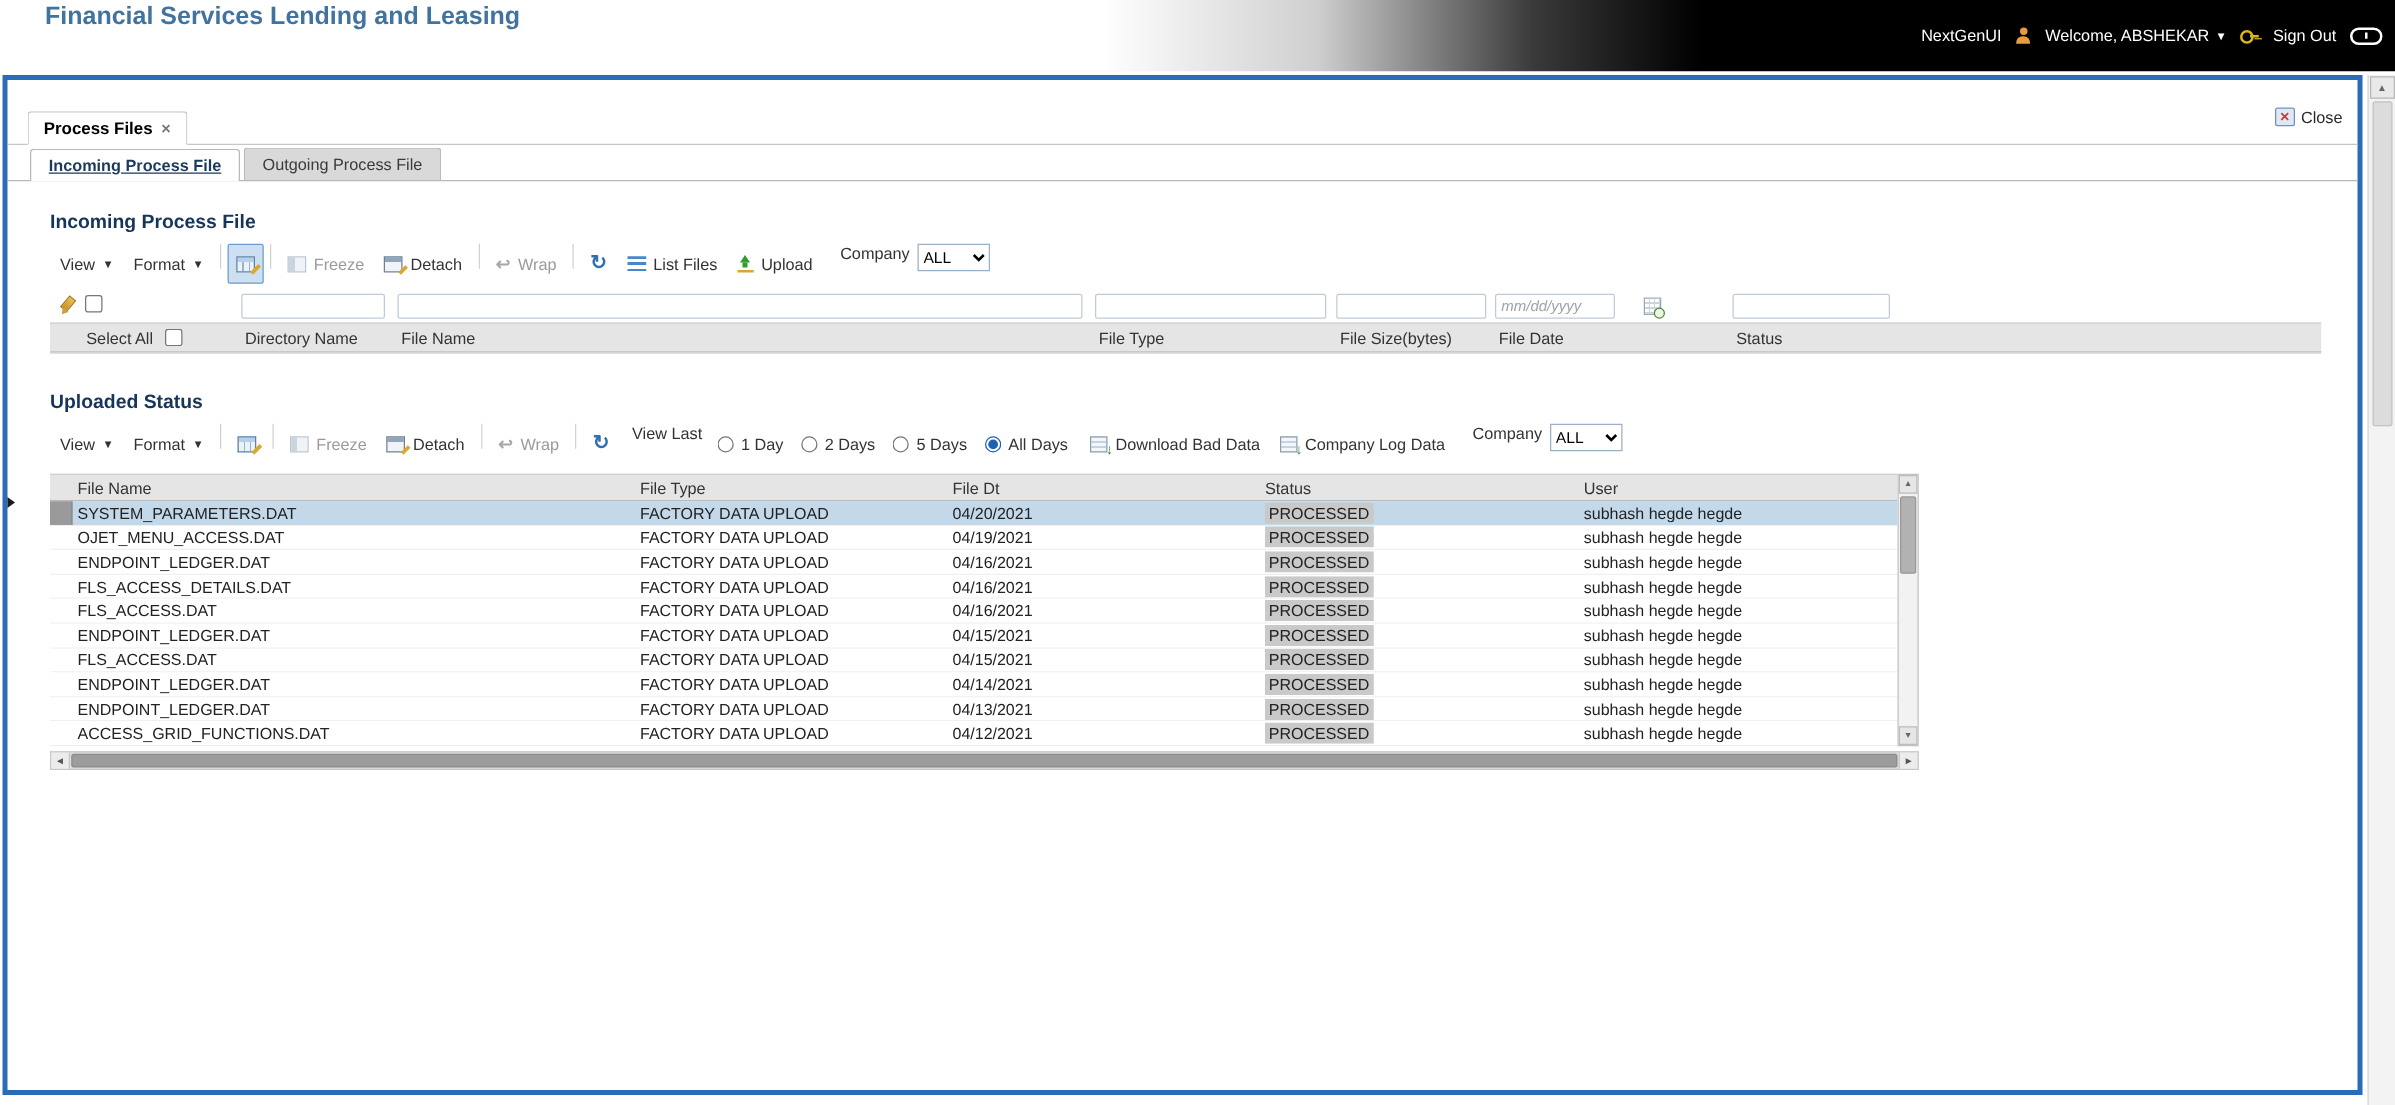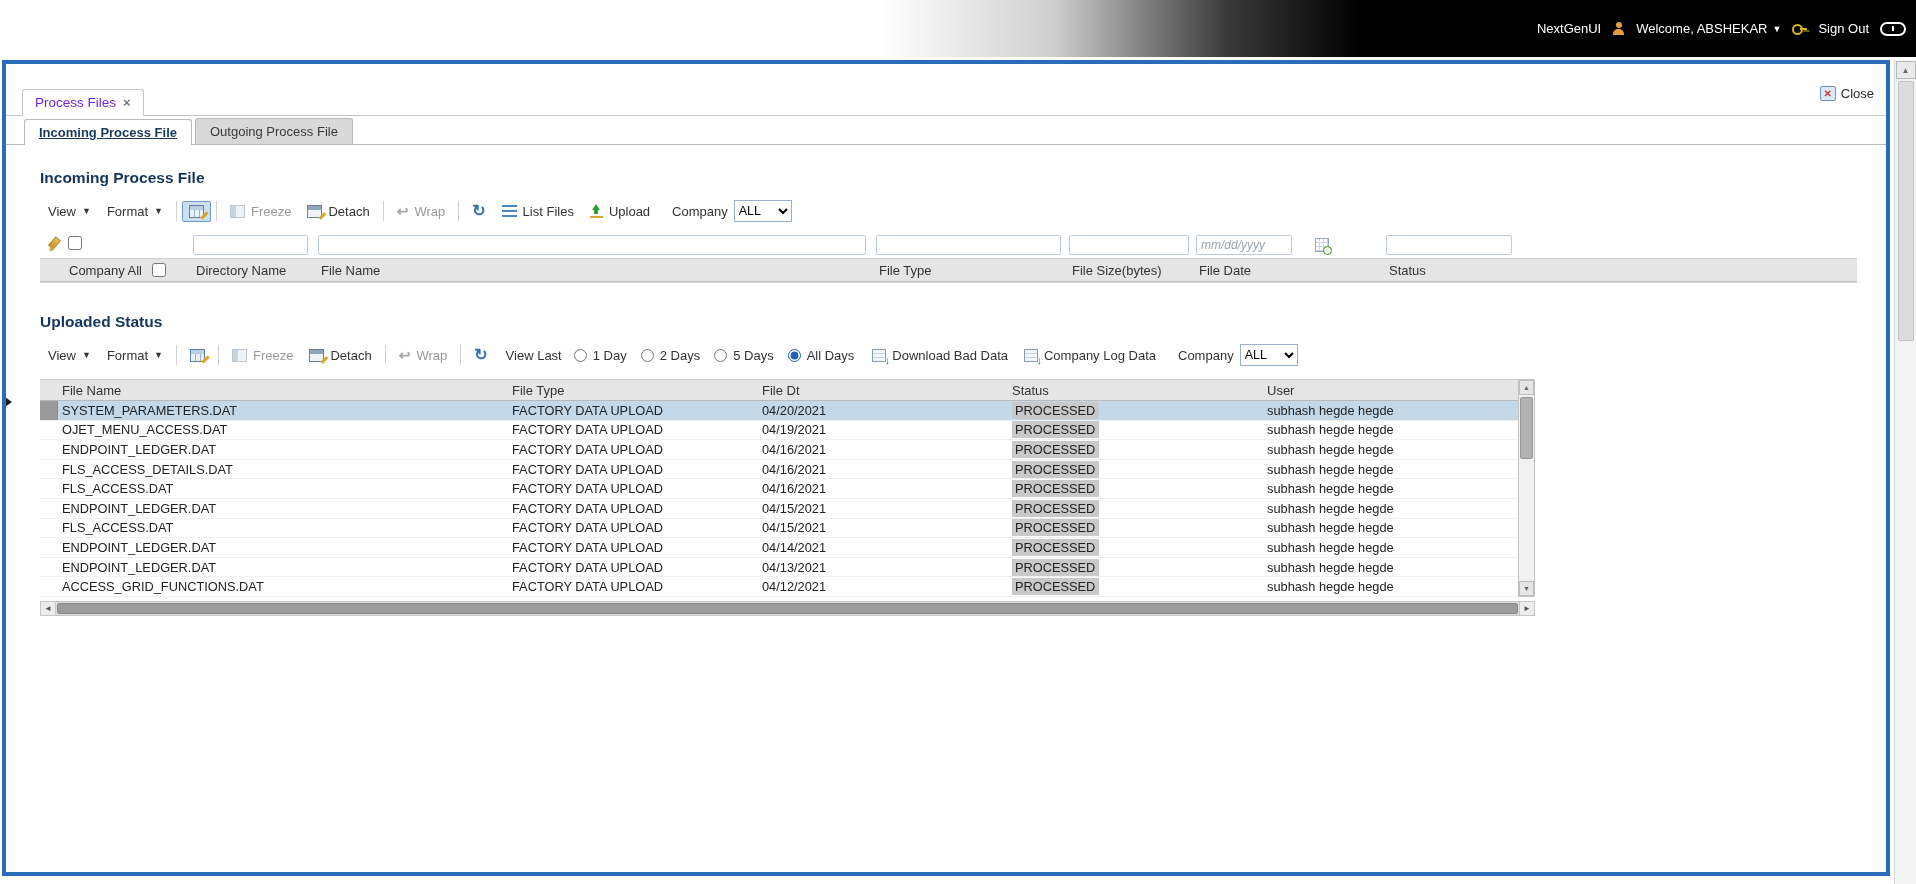--- a/index.html
+++ b/index.html
@@ -30,36 +30,36 @@
   .ps-up{width:20px;height:18px;margin:1px auto;border:1px solid #b8b8b8;background:#e9e9e9;color:#666;font-size:8px;display:flex;align-items:center;justify-content:center;cursor:pointer}
   .ps-thumb{width:16px;height:260px;margin:2px auto;background:#dcdcdc;border:1px solid #c2c2c2;border-radius:2px}
 
   
   .frame{position:absolute;left:2px;top:60px;right:26px;bottom:8px;border:4px solid #2a6cb8;background:#fff;overflow:hidden}
   .splitter-arrow{position:absolute;left:-1px;top:333px;width:0;height:0;border-top:5px solid transparent;border-bottom:5px solid transparent;border-left:7px solid #1a1a1a;cursor:pointer}
 
   .wintab-row{height:52px;position:relative;border-bottom:1px solid #c6c6c6}
   .wintab{position:absolute;left:16px;bottom:-1px;height:27px;display:flex;align-items:center;gap:7px;
     padding:0 12px;border:1px solid #c6c6c6;border-bottom:1px solid #fff;background:#fff;border-radius:3px 3px 0 0;cursor:pointer}
-  .wintab-label{font-weight:normal;color:#6d28d9;font-size:13.5px}
+  .wintab-label{font-weight:bold;color:#000000;font-size:13.5px}
   .wintab-close{color:#777;font-size:13px;font-weight:bold;cursor:pointer}
   .close-btn{position:absolute;right:12px;top:22px;display:flex;align-items:center;gap:5px;cursor:pointer;color:#2a2a2a}
   .close-ico{display:inline-flex;align-items:center;justify-content:center;width:16px;height:15px;border:1px solid #6e93bd;background:#dfe9f4;color:#c43c3c;font-size:10px;font-weight:bold;border-radius:2px}
 
   .subtabs{height:29px;padding-left:18px;display:flex;align-items:flex-end;border-bottom:1px solid #b8b8b8}
   .subtab{height:26px;display:flex;align-items:center;padding:0 14px;border:1px solid #b9b9b9;border-bottom:none;margin-right:3px;border-radius:3px 3px 0 0;cursor:pointer;font-size:13px}
   .subtab.active{background:#fff;font-weight:bold;color:#1a3a5c;position:relative;top:1px}
   .subtab.active .subtab-lbl{text-decoration:underline}
   .subtab.inactive{background:#d9d9d9;color:#3a3a3a}
 
   .content{padding:0 20px 0 34px}
   .section-title{font-size:15.5px;font-weight:bold;color:#16355a;margin-top:24px}
 
   
-  .toolbar{display:flex;align-items:center;height:32px;margin-top:8px;color:#333}
+  .toolbar{display:flex;height:32px;margin-top:8px;color:#333}
   .tb-item{display:inline-flex;align-items:center;gap:6px;padding:3px 8px;cursor:pointer;white-space:nowrap}
   .tb-item.disabled{color:#9a9a9a}
   .tb-sep{width:1px;height:20px;background:#d2d2d2;margin:0 5px}
   .qbe-active{background:#cde0f2;border:1px solid #6a9bd0;border-radius:2px;padding:3px 6px}
   .company-label{margin:0 6px 0 14px}
   .company-select{height:22px;font-size:12.5px;font-family:"Liberation Sans",sans-serif;border:1px solid #9ab0c6;background:#fff;min-width:58px}
   .radio-group{display:inline-flex;align-items:center;gap:6px;margin:0 10px 0 4px;cursor:pointer}
   .radio-group input{accent-color:#1f62b0;width:13px;height:13px;cursor:pointer}
   .vl-label{margin:0 8px 0 10px}
 
@@ -130,20 +130,21 @@
   .u-hscroll{width:1495px;height:15px;margin-top:4px;background:#dedede;border:1px solid #c6c6c6;display:flex;align-items:center}
   .hs-btn{width:15px;height:13px;display:flex;align-items:center;justify-content:center;font-size:8px;color:#555;background:#ececec;border-right:1px solid #c6c6c6;cursor:pointer}
   .hs-btn.right{border-right:none;border-left:1px solid #c6c6c6}
   .hs-thumb{flex:1;height:11px;margin:0 1px;background:#9c9c9c;border:1px solid #8a8a8a;border-radius:2px;cursor:grab}
 </style>
 </head>
 <body>
 
 <header class="topbar">
   <div class="brand">
+    <div class="brand-sub">Financial Services Lending and Leasing</div>
   </div>
   <div class="topbar-right">
     <span class="top-link">NextGenUI</span>
     <span class="person-icon"></span>
     <span class="top-link">
         <span>Welcome, ABSHEKAR</span>
         <span class="caret">▼</span>
       </span>
     <span class="key-icon"></span>
     <span class="top-link">Sign Out</span>
@@ -239,21 +240,21 @@
         <div class="i-c6 date-cell">
           <input class="f-input" style="width: 96px;" placeholder="mm/dd/yyyy">
           <span class="icon-cal"></span>
         </div>
         <div class="i-c7"><input class="f-input" style="width: 126px;"></div>
         <div class="i-c8"></div>
       </div>
       <div class="i-row hdr-row">
         <div class="i-c0"></div>
         <div class="i-c1 hdr-selectall">
-          <span>Company All</span>
+          <span>Select All</span>
           <input type="checkbox" style="">
         </div>
         <div class="i-c2">Directory Name</div>
         <div class="i-c3">File Name</div>
         <div class="i-c4">File Type</div>
         <div class="i-c5">File Size(bytes)</div>
         <div class="i-c6">File Date</div>
         <div class="i-c7">Status</div>
         <div class="i-c8"></div>
       </div>

